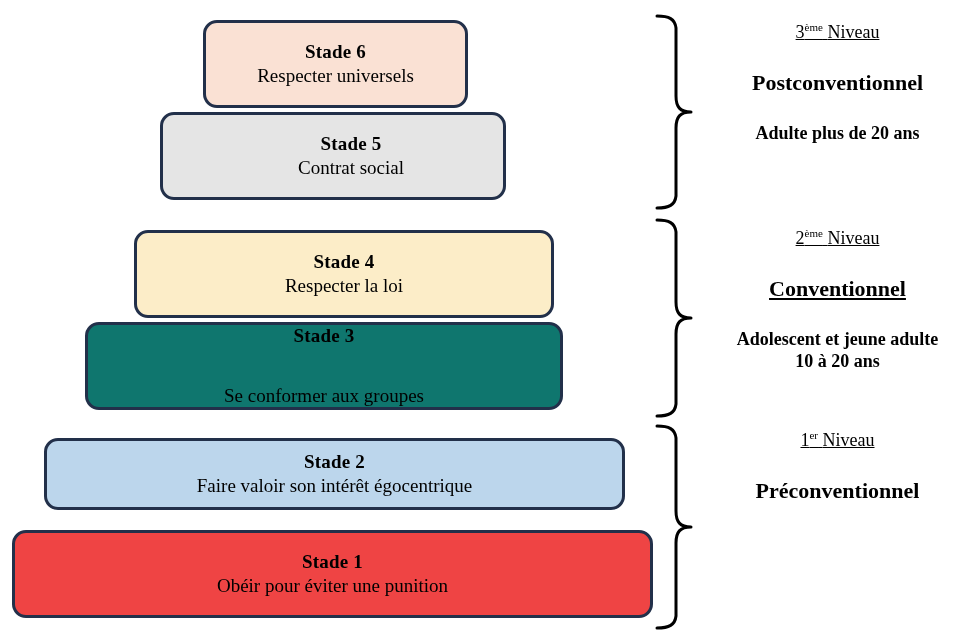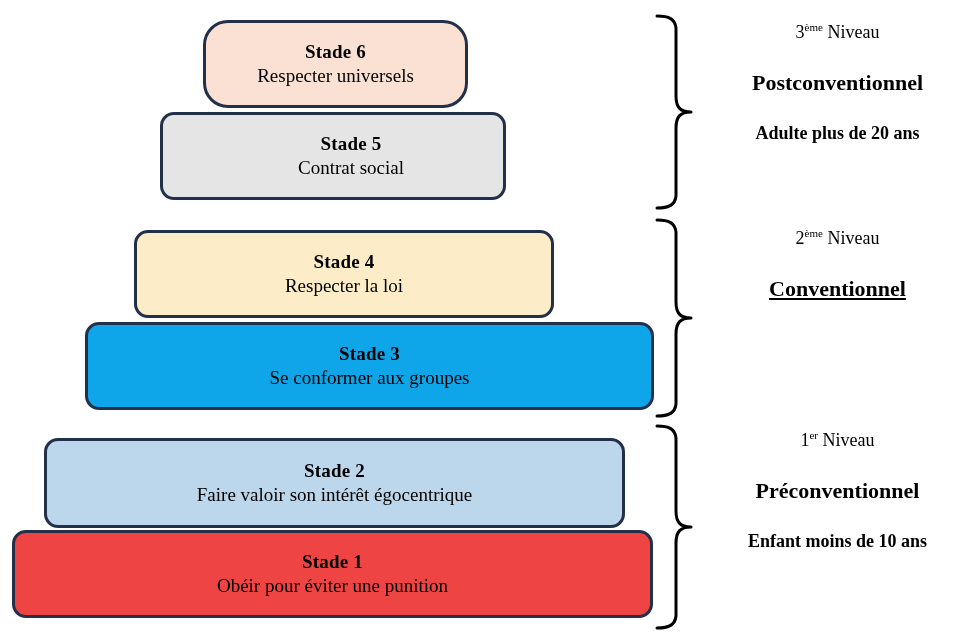--- a/index.html
+++ b/index.html
@@ -49,20 +49,21 @@
   }
   .level-text {
     position: absolute;
     text-align: center;
     line-height: 1.22;
   }
   .level-ordinal {
     font-size: 18px;
     font-weight: normal;
     white-space: nowrap;
+    text-decoration: underline;
   }
   .level-ordinal sup {
     font-size: 11px;
     vertical-align: super;
     line-height: 0;
   }
   .level-name {
     font-size: 22px;
     font-weight: bold;
     white-space: nowrap;
@@ -72,37 +73,37 @@
     font-weight: bold;
     white-space: nowrap;
   }
 </style>
 </head>
 <body>
 
 <div id="canvas">
 
   <div id="stages-layer">
-      <div class="stage-box" style="left: 203px; top: 20px; width: 265px; height: 88px; background: rgb(250, 225, 212); z-index: 10; border-radius: 25px;">
+      <div class="stage-box" style="left: 203px; top: 20px; width: 265px; height: 88px; background: rgb(250, 225, 212); z-index: 10;">
         <div class="stage-title">Stade 6</div>
         <div class="stage-desc">Respecter universels</div>
       </div>
       <div class="stage-box" style="left: 160px; top: 112px; width: 346px; height: 88px; background: #e5e5e5; z-index: 9; padding-left: 36px;">
         <div class="stage-title">Stade 5</div>
         <div class="stage-desc">Contrat social</div>
       </div>
       <div class="stage-box" style="left: 122px; top: 230px; width: 420px; height: 88px; background: rgb(252, 237, 200); z-index: 8; margin-left: 12px;">
         <div class="stage-title">Stade 4</div>
         <div class="stage-desc">Respecter la loi</div>
       </div>
-      <div class="stage-box" style="left: 85px; top: 322px; width: 569px; height: 88px; background: #0ea5e9; z-index: 7;">
+      <div class="stage-box" style="left: 85px; top: 322px; width: 478px; height: 88px; background: #0f766e; z-index: 7; justify-content: space-between;">
         <div class="stage-title">Stade 3</div>
         <div class="stage-desc">Se conformer aux groupes</div>
       </div>
-      <div class="stage-box" style="left: 44px; top: 438px; width: 581px; height: 90px; background: rgb(188, 214, 236); z-index: 6;">
+      <div class="stage-box" style="left: 44px; top: 438px; width: 581px; height: 72px; background: rgb(188, 214, 236); z-index: 6;">
         <div class="stage-title">Stade 2</div>
         <div class="stage-desc">Faire valoir son intérêt égocentrique</div>
       </div>
       <div class="stage-box" style="left: 12px; top: 530px; width: 641px; height: 88px; background: #ef4444; z-index: 5;">
         <div class="stage-title">Stade 1</div>
         <div class="stage-desc">Obéir pour éviter une punition</div>
       </div>
     </div>
 
   <div id="levels-layer">
@@ -118,28 +119,29 @@
           </div>
         </div>
       </div>
       <div class="level-group" style="left: 0px; top: 0px; width: 975px; height: 640px;">
         <svg width="38" height="200" viewBox="0 0 38 200" style="position: absolute; left: 655px; top: 218px;">
           <path d="M 2,2 C 14,2 20,5 21,14 L 21,84 C 21,95 25,100 36,100 C 25,100 21,105 21,116 L 21,186 C 20,195 14,198 2,198" fill="none" stroke="#000000" stroke-width="3" stroke-linecap="round" stroke-linejoin="round"></path>
         </svg>
         <div class="level-text" style="left: 700px; top: 228px; width: 275px;">
           <div class="level-ordinal"><span>2</span><sup>ème</sup> <span>Niveau</span></div>
           <div class="level-name" style="margin-top: 26px; text-decoration: underline;">Conventionnel</div>
+          <div style="margin-top: 26px;">
+            <div class="level-age">Adolescent et jeune adulte</div>
+            <div class="level-age">10 à 20 ans</div>
+          </div>
         </div>
       </div>
       <div class="level-group" style="left: 0px; top: 0px; width: 788px; height: 640px;">
         <svg width="38" height="206" viewBox="0 0 38 206" style="position: absolute; left: 655px; top: 424px;">
           <path d="M 2,2 C 14,2 20,5 21,14 L 21,87 C 21,98 25,103 36,103 C 25,103 21,108 21,119 L 21,192 C 20,201 14,204 2,204" fill="none" stroke="#000000" stroke-width="3" stroke-linecap="round" stroke-linejoin="round"></path>
         </svg>
         <div class="level-text" style="left: 700px; top: 430px; width: 275px;">
           <div class="level-ordinal"><span>1</span><sup>er</sup> <span>Niveau</span></div>
           <div class="level-name" style="margin-top: 26px;">Préconventionnel</div>
-          <div style="margin-top: 26px;">
-            <div class="level-age">Enfant moins de 10 ans</div>
-          </div>
         </div>
       </div>
     </div>
 </div>
 
 </body></html>

